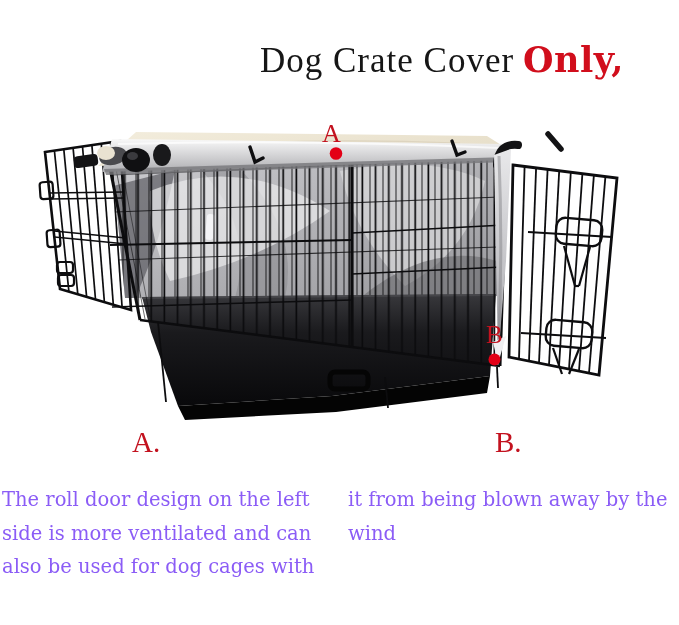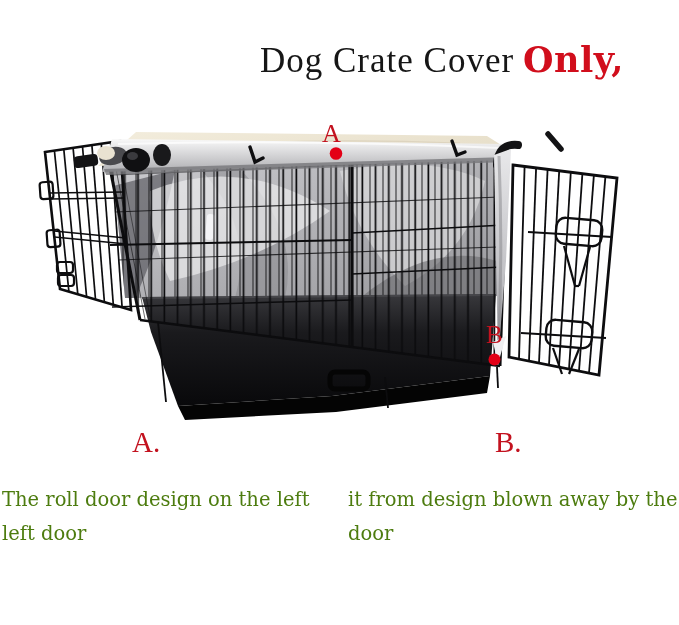--- a/index.html
+++ b/index.html
@@ -17,21 +17,21 @@
   }
   .photo-svg{position:absolute;left:0;top:0;width:679px;height:625px;}
   .marker-heading{
     position:absolute;top:390px;font-size:29px;color:#c3121f;
     font-family:"Liberation Serif",serif;
   }
   .heading-a{left:132px;}
   .heading-b{left:495px;}
   .body-col{
     position:absolute;top:447px;font-family:"DejaVu Serif",serif;
-    font-size:19.5px;line-height:33.6px;color:#4d7c0f;
+    font-size:19.5px;line-height:33.6px;color:#8b5cf6;
   }
   .col-a{left:2px;}
   .col-b{left:348px;}
   .body-line{white-space:nowrap;}
   svg text.marker{font-family:"Liberation Serif",serif;}
 </style>
 </head>
 <body>
 
 <div class="page">
@@ -208,21 +208,22 @@
       <text class="marker" x="486" y="307" font-size="25" fill="#c3121f">B</text>
       <circle cx="494.5" cy="323.5" r="6" fill="#e30016"></circle>
     </g>
   </svg>
 
   <div class="marker-heading heading-a">A.</div>
   <div class="marker-heading heading-b">B.</div>
 
   <div class="body-col col-a">
     <div class="body-line">The roll door design on the left</div>
-    <div class="body-line">left door</div>
+    <div class="body-line">side is more ventilated and can</div>
+    <div class="body-line">also be used for dog cages with</div>
   </div>
 
   <div class="body-col col-b">
-    <div class="body-line">it from design blown away by the</div>
-    <div class="body-line">door</div>
+    <div class="body-line">it from being blown away by the</div>
+    <div class="body-line">wind</div>
   </div>
 
 </div>
 
 </body></html>

